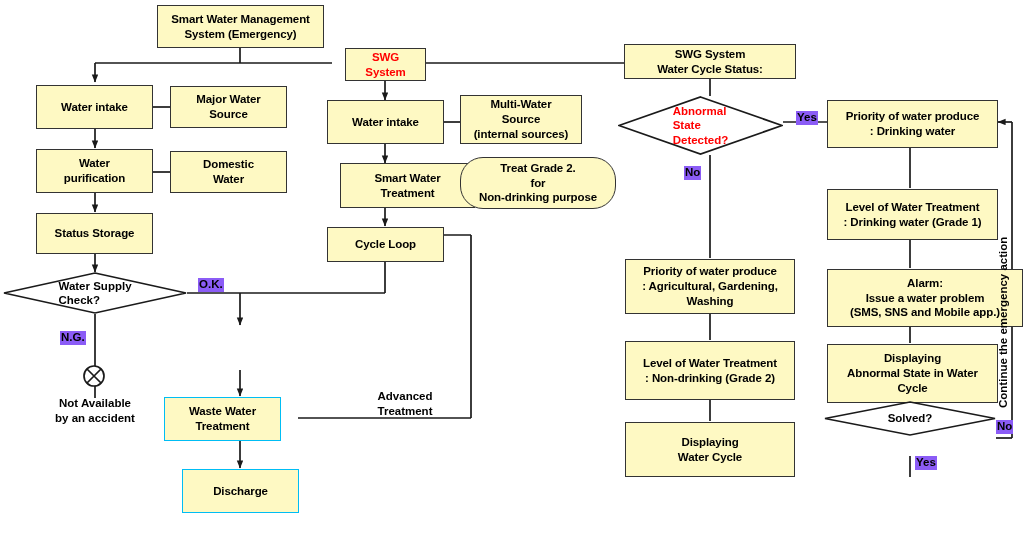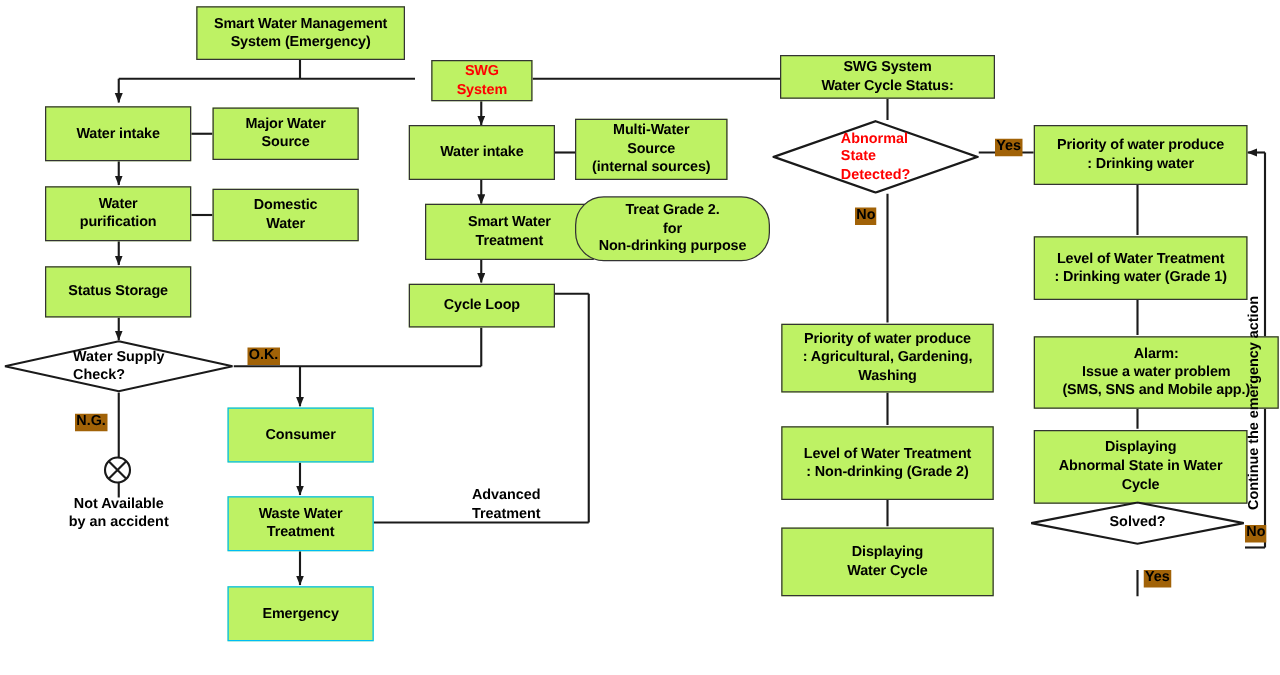--- a/index.html
+++ b/index.html
@@ -1,32 +1,32 @@
 <!DOCTYPE html>
 <html><head>
 <meta charset="utf-8">
 <style>
   html,body{margin:0;padding:0;background:#ffffff;}
   body{font-family:"Liberation Sans",sans-serif;}
   #canvas{position:relative;width:1024px;height:540px;background:#ffffff;overflow:hidden;}
   .node{position:absolute;box-sizing:border-box;display:flex;align-items:center;
-        justify-content:center;text-align:center;background:#bef264;
+        justify-content:center;text-align:center;background:#fef9c3;
         border:1.6px solid #333333;font-weight:bold;color:#000000;
         font-size:11.5px;line-height:1.28;letter-spacing:-0.1px;z-index:3;}
   .node.cyan{border-color:#00bdf4;}
   .node.red{color:#ff0000;}
   .diamond{position:absolute;z-index:3;}
   .diamond svg{position:absolute;inset:0;}
   .diamond .dlabel{position:absolute;inset:0;display:flex;align-items:center;
         justify-content:center;font-weight:bold;font-size:11.5px;
         line-height:1.25;color:#000000;}
   .diamond.red .dlabel{color:#ff0000;}
   .edges{position:absolute;left:0;top:0;width:1024px;height:540px;z-index:1;}
   .elabel{position:absolute;font-weight:bold;font-size:11.5px;color:#000000;
-          line-height:1.2;z-index:4;background:#a16207;padding:0 1px;}
+          line-height:1.2;z-index:4;background:#8b5cf6;padding:0 1px;}
   .vlabel{position:absolute;font-weight:bold;font-size:11.5px;color:#000000;
           writing-mode:vertical-rl;transform:rotate(180deg);z-index:4;}
   .nalabel{position:absolute;font-weight:bold;font-size:11.5px;color:#000000;
            text-align:center;line-height:1.28;z-index:4;}
   .terminator{position:absolute;z-index:4;}
 </style>
 </head>
 <body>
 
 <div id="canvas">
@@ -113,23 +113,22 @@
   </div>
 
   <div class="terminator" style="left:82px;top:364px;width:24px;height:24px;">
     <svg viewBox="0 0 24 24" xmlns="http://www.w3.org/2000/svg">
       <circle cx="12" cy="12" r="10" fill="#ffffff" stroke="#1a1a1a" stroke-width="1.7"></circle>
       <path d="M5,5 L19,19 M19,5 L5,19" stroke="#1a1a1a" stroke-width="1.7"></path>
     </svg>
   </div>
   <div class="nalabel" style="left:24px;top:396px;width:142px;">Not Available<br>by an accident</div>
 
-  <div class="node cyan" style="left:182px;top:326px;width:117px;height:44px;">Consumer</div>
-  <div class="node cyan" style="left:182px;top:397px;width:117px;height:44px;">Waste Water<br>Treatment</div>
-  <div class="node cyan" style="left:182px;top:469px;width:117px;height:44px;">Emergency</div>
+  <div class="node cyan" style="left:164px;top:397px;width:117px;height:44px;">Waste Water<br>Treatment</div>
+  <div class="node cyan" style="left:182px;top:469px;width:117px;height:44px;">Discharge</div>
 
   <div class="node" style="left:327px;top:100px;width:117px;height:44px;">Water intake</div>
   <div class="node" style="left:460px;top:95px;width:122px;height:49px;">Multi-Water<br>Source<br>(internal sources)</div>
 
   <div class="node" style="left:340px;top:163px;width:135px;height:45px;">Smart Water<br>Treatment</div>
   <div class="node" style="left:460px;top:157px;width:156px;height:52px;border-radius:23px;">Treat Grade 2.<br>for<br>Non-drinking purpose</div>
 
   <div class="node" style="left:327px;top:227px;width:117px;height:35px;">Cycle Loop</div>
 
   <div class="diamond red" style="left:618px;top:96px;width:165px;height:59px;">

